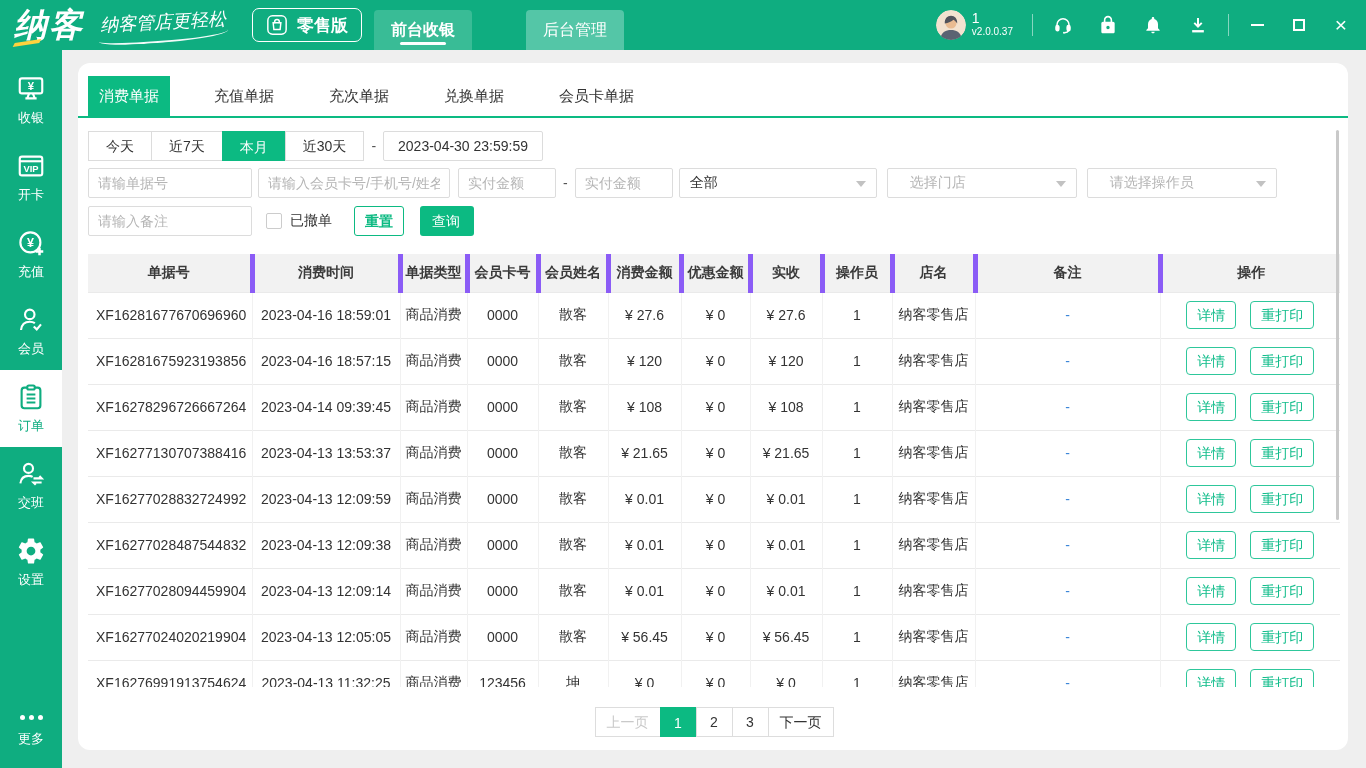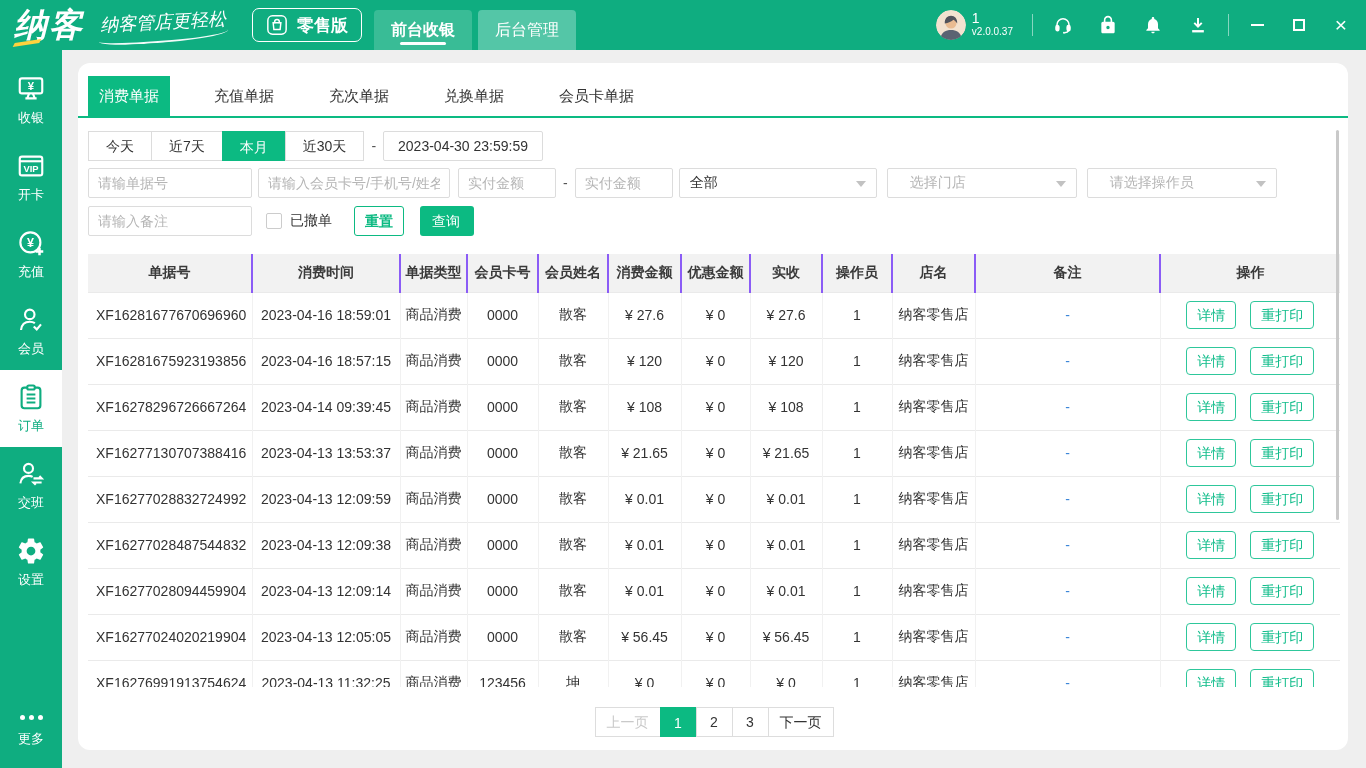--- a/index.html
+++ b/index.html
@@ -7,25 +7,25 @@
   body { font-family:"Liberation Sans","DejaVu Sans",sans-serif; background:#efefef; position:relative; }
 
   
   .topbar { position:absolute; top:0; left:0; width:1366px; height:50px; background:#0fad80; display:flex; align-items:center; z-index:5; }
   .logo { margin-left:14px; font-size:33px; font-weight:bold; font-style:italic; color:#fff; letter-spacing:2px; position:relative; }
   .logo::after { content:""; position:absolute; left:1px; bottom:3px; width:24px; height:4px; background:#ffd23e; transform:skewX(-35deg) rotate(-10deg); }
   .slogan { margin-left:16px; color:#fff; font-size:18px; font-style:italic; position:relative; top:-3px; transform:rotate(-3deg); }
   .slogan::after { content:""; position:absolute; left:-2px; bottom:-9px; width:103%; height:8px; border-bottom:2px solid rgba(255,255,255,.95); border-radius:0 0 100% 40%/0 0 14px 6px; }
   .badge { margin-left:26px; display:flex; align-items:center; gap:9px; border:1px solid #fff; border-radius:7px; height:34px; padding:0 13px; color:#fff; cursor:default; }
   .badge-label { font-size:17px; font-weight:bold; }
-  .nav { display:flex; align-items:flex-end; height:50px; margin-left:12px; }
+  .nav { display:flex; align-items:flex-end; height:50px; margin-left:12px;gap:38px; }
   .nav-tab { height:40px; padding:0 17px; display:flex; align-items:center; font-size:16px; color:#fff; border-radius:4px 4px 0 0; position:relative; cursor:pointer; }
   .nav-tab.active { background:#39bc96; font-weight:bold; }
   .nav-tab.active::after { content:""; position:absolute; bottom:5px; left:50%; transform:translateX(-50%); width:46px; height:3px; background:#fff; border-radius:2px; }
-  .nav-tab.inactive { background:#54c6a7; margin-left:6px; }
+  .nav-tab.inactive { background:#54c6a7; margin-left:16px; }
   .user { margin-left:auto; display:flex; align-items:flex-start; }
   .avatar { width:30px; height:30px; border-radius:50%; overflow:hidden; flex:none; }
   .user-meta { margin-left:6px; color:#fff; display:flex; flex-direction:column; line-height:1.15; }
   .user-name { font-size:14px; }
   .user-version { font-size:10px; }
   .tb-divider { width:1px; height:22px; background:rgba(255,255,255,.5); margin:0 19px; }
   .tb-icons { display:flex; align-items:center; gap:23px; }
   .tb-icon { width:22px; height:22px; display:flex; align-items:center; justify-content:center; cursor:pointer; }
   .tb-icon svg { width:20px; height:20px; }
   .win-controls { display:flex; align-items:center; gap:24px; margin-right:16px; }
@@ -73,21 +73,21 @@
   .frow3 { margin-top:8px; }
   .w-remark { width:164px; }
   .checkbox { width:16px; height:16px; border:1px solid #ccc; border-radius:2px; background:#fff; margin-left:14px; cursor:pointer; flex:none; }
   .check-label { margin-left:8px; font-size:14px; color:#333; }
   .btn-reset { margin-left:22px; min-width:48px; height:30px; line-height:28px; padding:0 10px; text-align:center; border:1px solid #0cba82; color:#0cba82; background:#fff; border-radius:3px; font-size:14px; font-weight:bold; cursor:pointer; }
   .btn-search { margin-left:16px; min-width:54px; height:30px; line-height:30px; padding:0 12px; text-align:left; background:#0cba82; color:#fff; border-radius:3px; font-size:14px; cursor:pointer; }
 
   
   .table-wrap { margin-top:18px; height:433px; overflow:hidden; }
   table { width:100%; border-collapse:collapse; table-layout:fixed; }
-  th { height:38px; background:#f2f2f2; font-size:14px; color:#3a3a3a; font-weight:bold; border-left:2px solid #8b5cf6; }
+  th { height:38px; background:#f2f2f2; font-size:14px; color:#3a3a3a; font-weight:bold; border-left:5px solid #8b5cf6; }
   th:first-child { border-left:none; }
   td { height:46px; border-top:1px solid #eaeaea; border-left:1px solid #f1f1f1; font-size:14px; color:#333; text-align:center; white-space:nowrap; overflow:hidden; }
   td:first-child { border-left:none; text-align:left; padding-left:8px; }
   .remark-cell { color:#3d87d8; }
   .cell-btn { display:inline-block; height:28px; line-height:26px; padding:0 10px; border:1px solid #2ec79b; border-radius:4px; color:#12bd8b; font-size:14px; background:#fff; cursor:pointer; margin:0 5px; }
   .scroll-thumb { position:absolute; right:9px; top:67px; width:3px; height:390px; background:#c9c9c9; border-radius:2px; }
 
   
   .pagination { margin-top:20px; display:flex; justify-content:center; }
   .page-cell { min-width:37px; height:30px; line-height:28px; text-align:center; border:1px solid #ddd; margin-left:-1px; font-size:14px; color:#333; background:#fff; cursor:pointer; padding:0 6px; }

